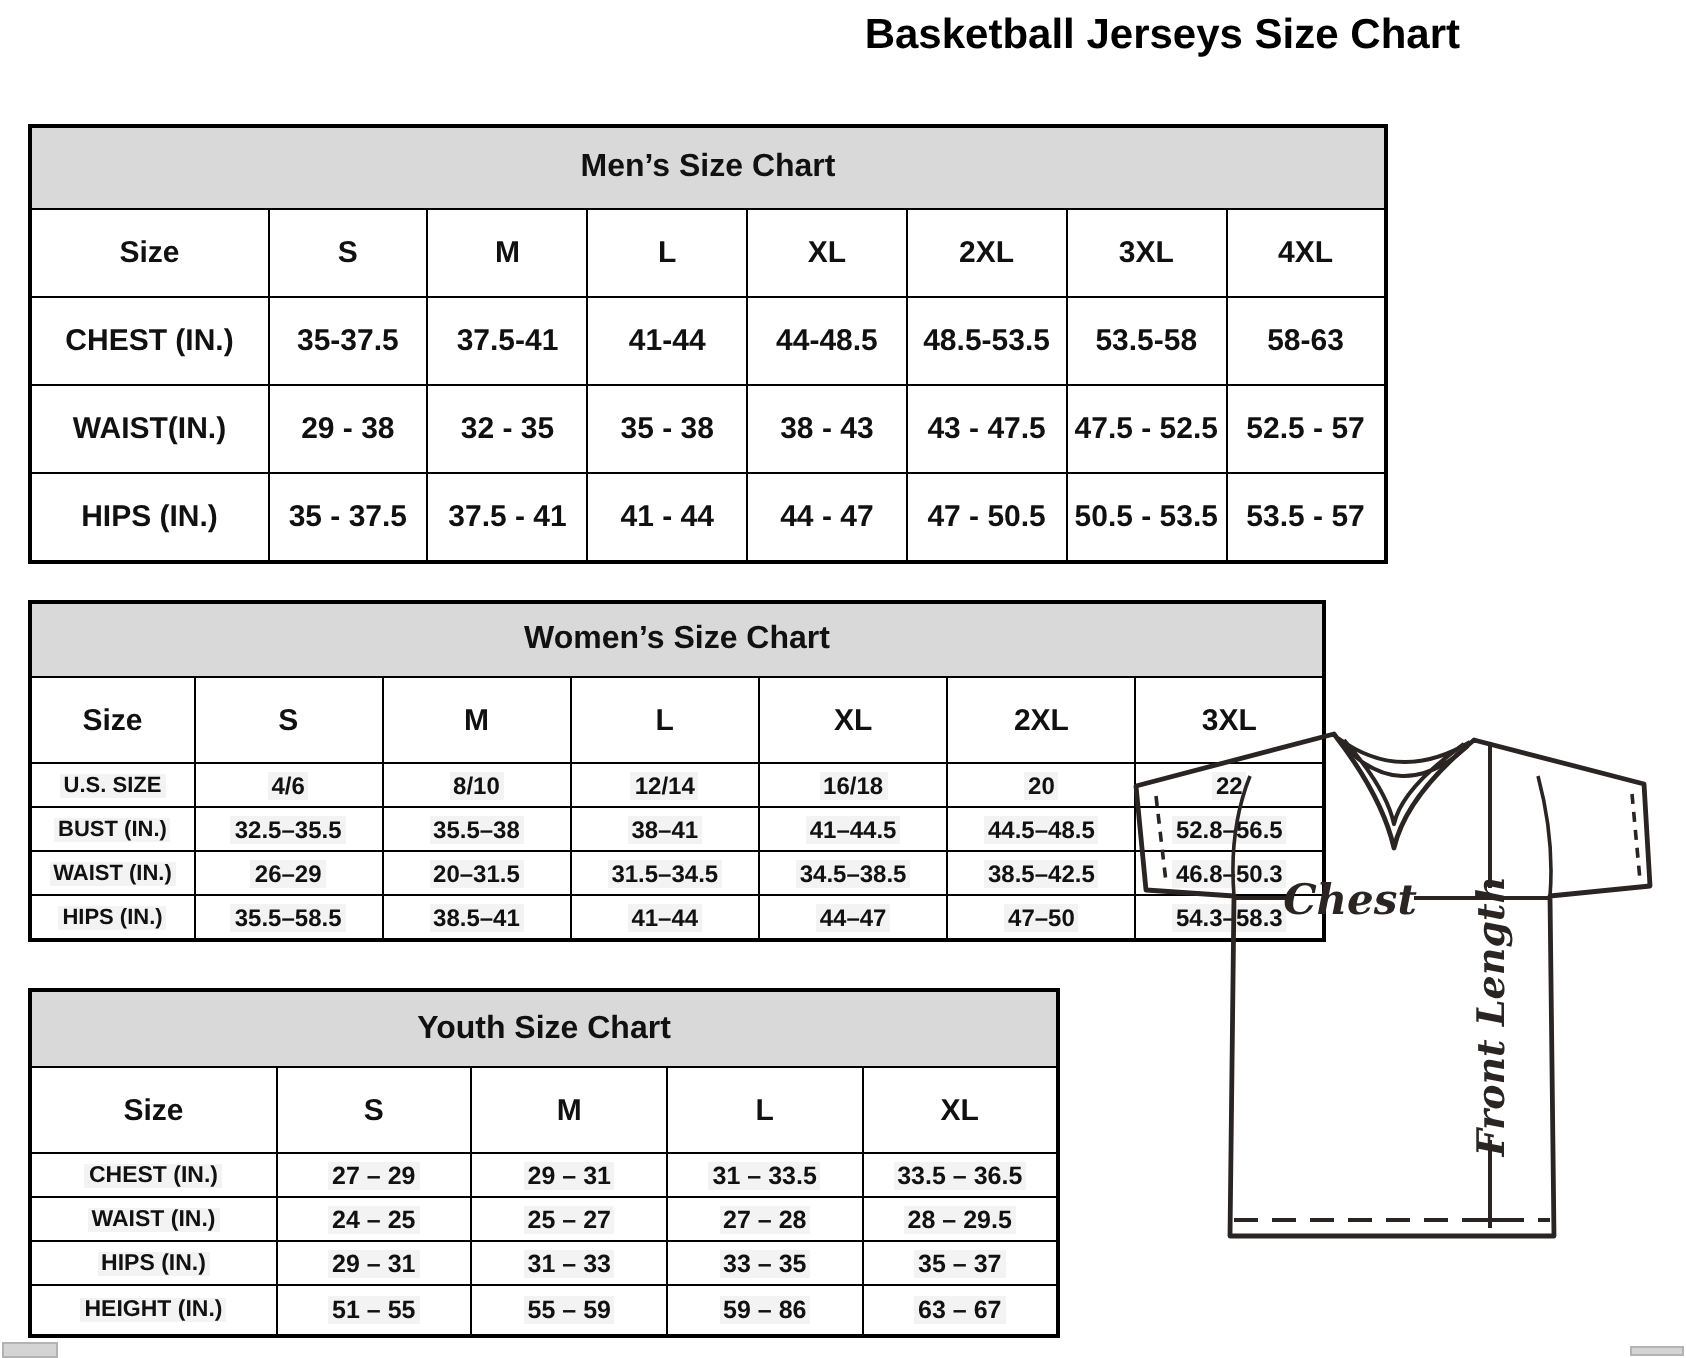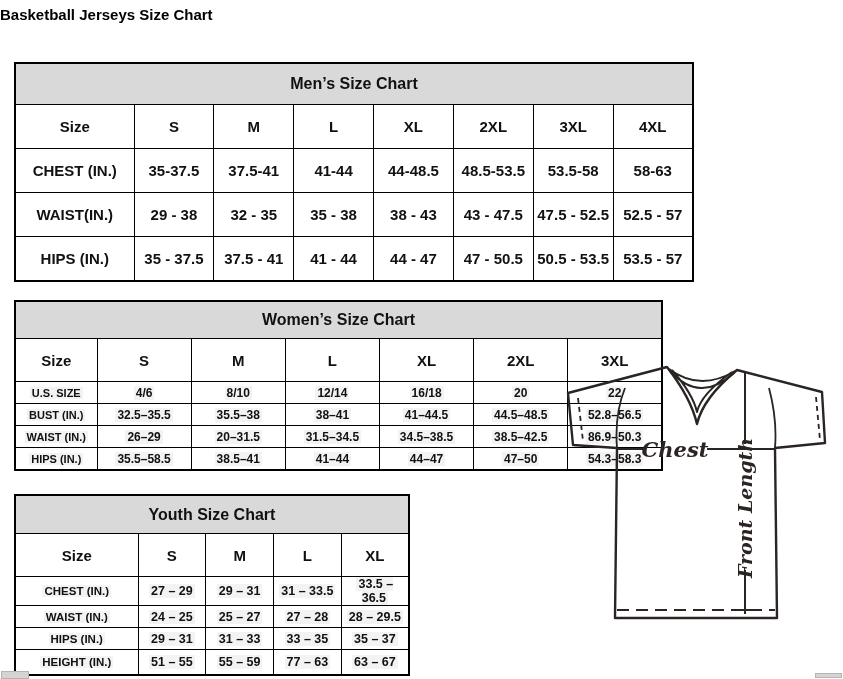--- a/index.html
+++ b/index.html
@@ -1,37 +1,37 @@
 <!DOCTYPE html>
 <html><head>
 <meta charset="utf-8">
 <style>
   html,body{margin:0;padding:0;}
   body{width:843px;height:679px;background:#ffffff;position:relative;overflow:hidden;
        font-family:"Liberation Sans","DejaVu Sans",sans-serif;color:#111;}
-  .page-title{position:absolute;top:6px;left:0;width:730px;text-align:left;
-       font-size:15px;font-weight:bold;color:#000;}
+  .page-title{position:absolute;top:6px;left:0;width:730px;text-align:right;
+       font-size:21px;font-weight:bold;color:#000;}
   table{border-collapse:collapse;table-layout:fixed;position:absolute;background:#fff;}
   th,td{border:1px solid #000;text-align:center;vertical-align:middle;
         font-weight:bold;padding:0;overflow:hidden;}
   table{border:2px solid #000;}
   .band{background:#d9d9d9;font-size:16px;}
   
   .men{left:14px;top:62px;width:680px;}
   .men .band{height:40px;}
   .men .hdr th{height:43px;font-size:15px;}
   .men td{height:43px;font-size:15px;}
   
   .women{left:14px;top:300px;width:649px;}
   .women .band{height:36px;}
   .women .hdr th{height:42px;font-size:15px;}
   .women td{height:21px;font-size:12px;}
   .women td.lbl{font-size:11px;margin-left:36px;}
   
-  .youth{left:14px;top:494px;width:396px;}
+  .youth{left:14px;top:494px;width:516px;}
   .youth .band{height:37px;}
   .youth .hdr th{height:42px;font-size:15px;}
   .youth td{height:21px;font-size:12.5px;}
   .youth td.lbl{font-size:11.5px;}
   .youth tr.last td{height:24px;}
   .hl{background:#f3f3f3;padding:0 2px;}
   
   .jersey{position:absolute;left:558px;top:358px;width:285px;height:272px;}
   .measure-label{font-family:"DejaVu Serif","Liberation Serif",serif;
                  font-style:italic;font-weight:bold;fill:#2a2422;}
@@ -148,21 +148,21 @@
       <td><span class="hl">44.5–48.5</span></td>
       <td><span class="hl">52.8–56.5</span></td>
     </tr>
     <tr>
       <td class="lbl"><span class="hl">WAIST (IN.)</span></td>
       <td><span class="hl">26–29</span></td>
       <td><span class="hl">20–31.5</span></td>
       <td><span class="hl">31.5–34.5</span></td>
       <td><span class="hl">34.5–38.5</span></td>
       <td><span class="hl">38.5–42.5</span></td>
-      <td><span class="hl">86.9–50.3</span></td>
+      <td><span class="hl">46.8–50.3</span></td>
     </tr>
     <tr>
       <td class="lbl"><span class="hl">HIPS (IN.)</span></td>
       <td><span class="hl">35.5–58.5</span></td>
       <td><span class="hl">38.5–41</span></td>
       <td><span class="hl">41–44</span></td>
       <td><span class="hl">44–47</span></td>
       <td><span class="hl">47–50</span></td>
       <td><span class="hl">54.3–58.3</span></td>
     </tr>
@@ -208,21 +208,21 @@
       <td class="lbl"><span class="hl">HIPS (IN.)</span></td>
       <td><span class="hl">29 – 31</span></td>
       <td><span class="hl">31 – 33</span></td>
       <td><span class="hl">33 – 35</span></td>
       <td><span class="hl">35 – 37</span></td>
     </tr>
     <tr class="last">
       <td class="lbl"><span class="hl">HEIGHT (IN.)</span></td>
       <td><span class="hl">51 – 55</span></td>
       <td><span class="hl">55 – 59</span></td>
-      <td><span class="hl">77 – 63</span></td>
+      <td><span class="hl">59 – 86</span></td>
       <td><span class="hl">63 – 67</span></td>
     </tr>
   </tbody>
 </table>
 
 <svg class="jersey" viewBox="0 0 285 272" xmlns="http://www.w3.org/2000/svg">
   <g stroke="#2a2422" fill="none" stroke-linejoin="round" stroke-linecap="butt">
 
     <path stroke-width="2.4" d="M10,35 L109,9 Q133,40 139,66 Q145,40 179,12 L264,34 L267,85 L217,90 L219,260 L57,260 L59,90 L15,87 Z"></path>
 

